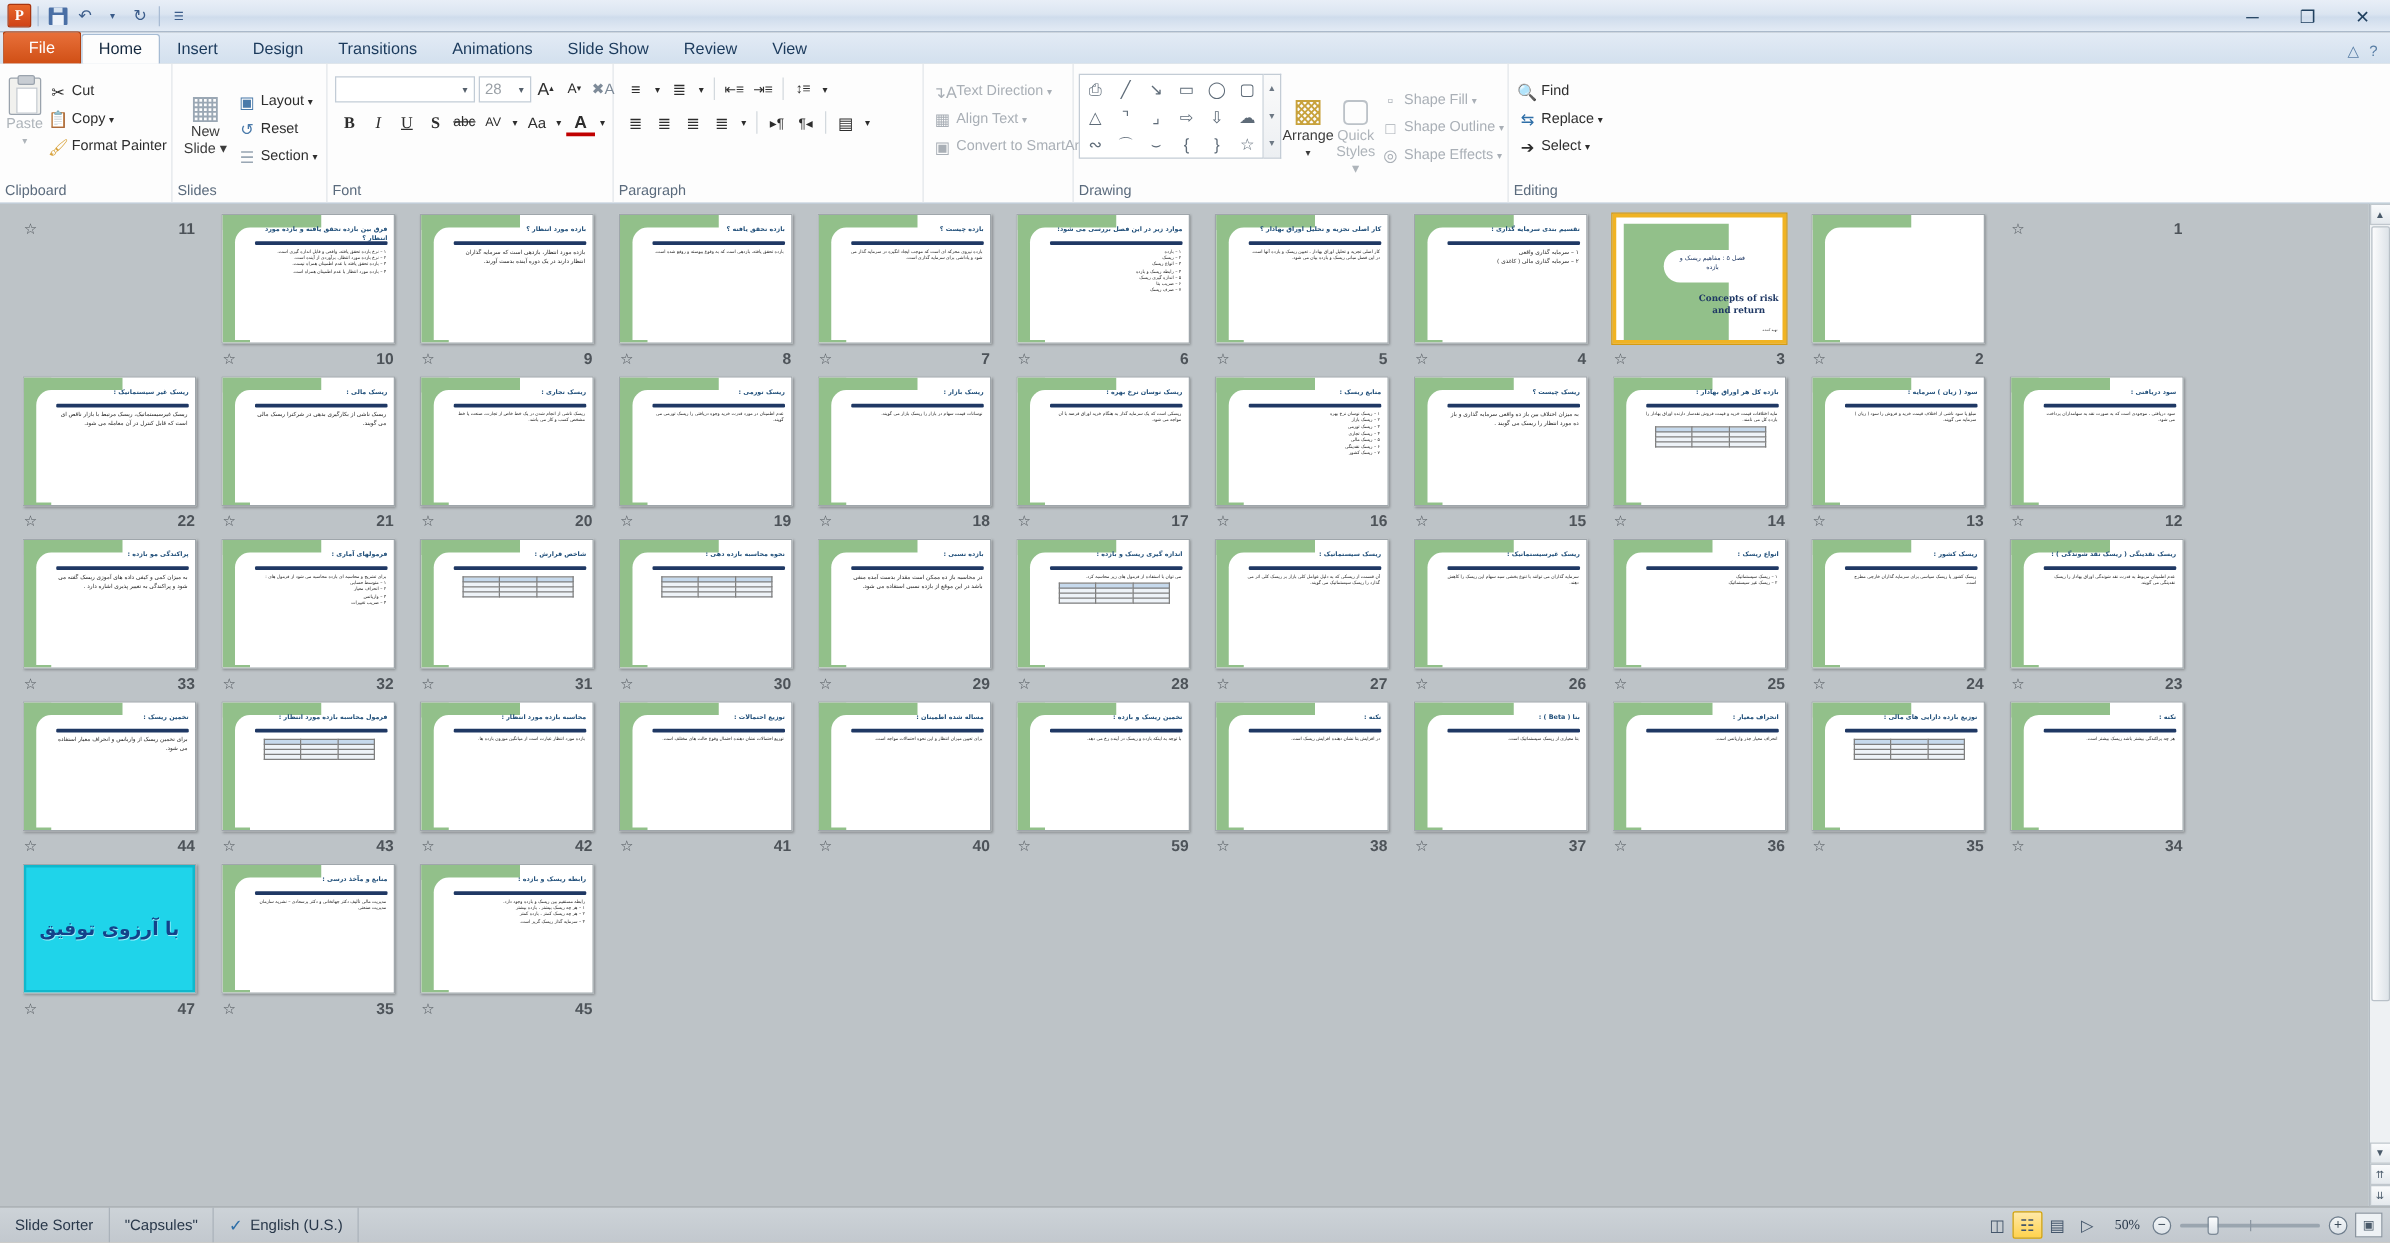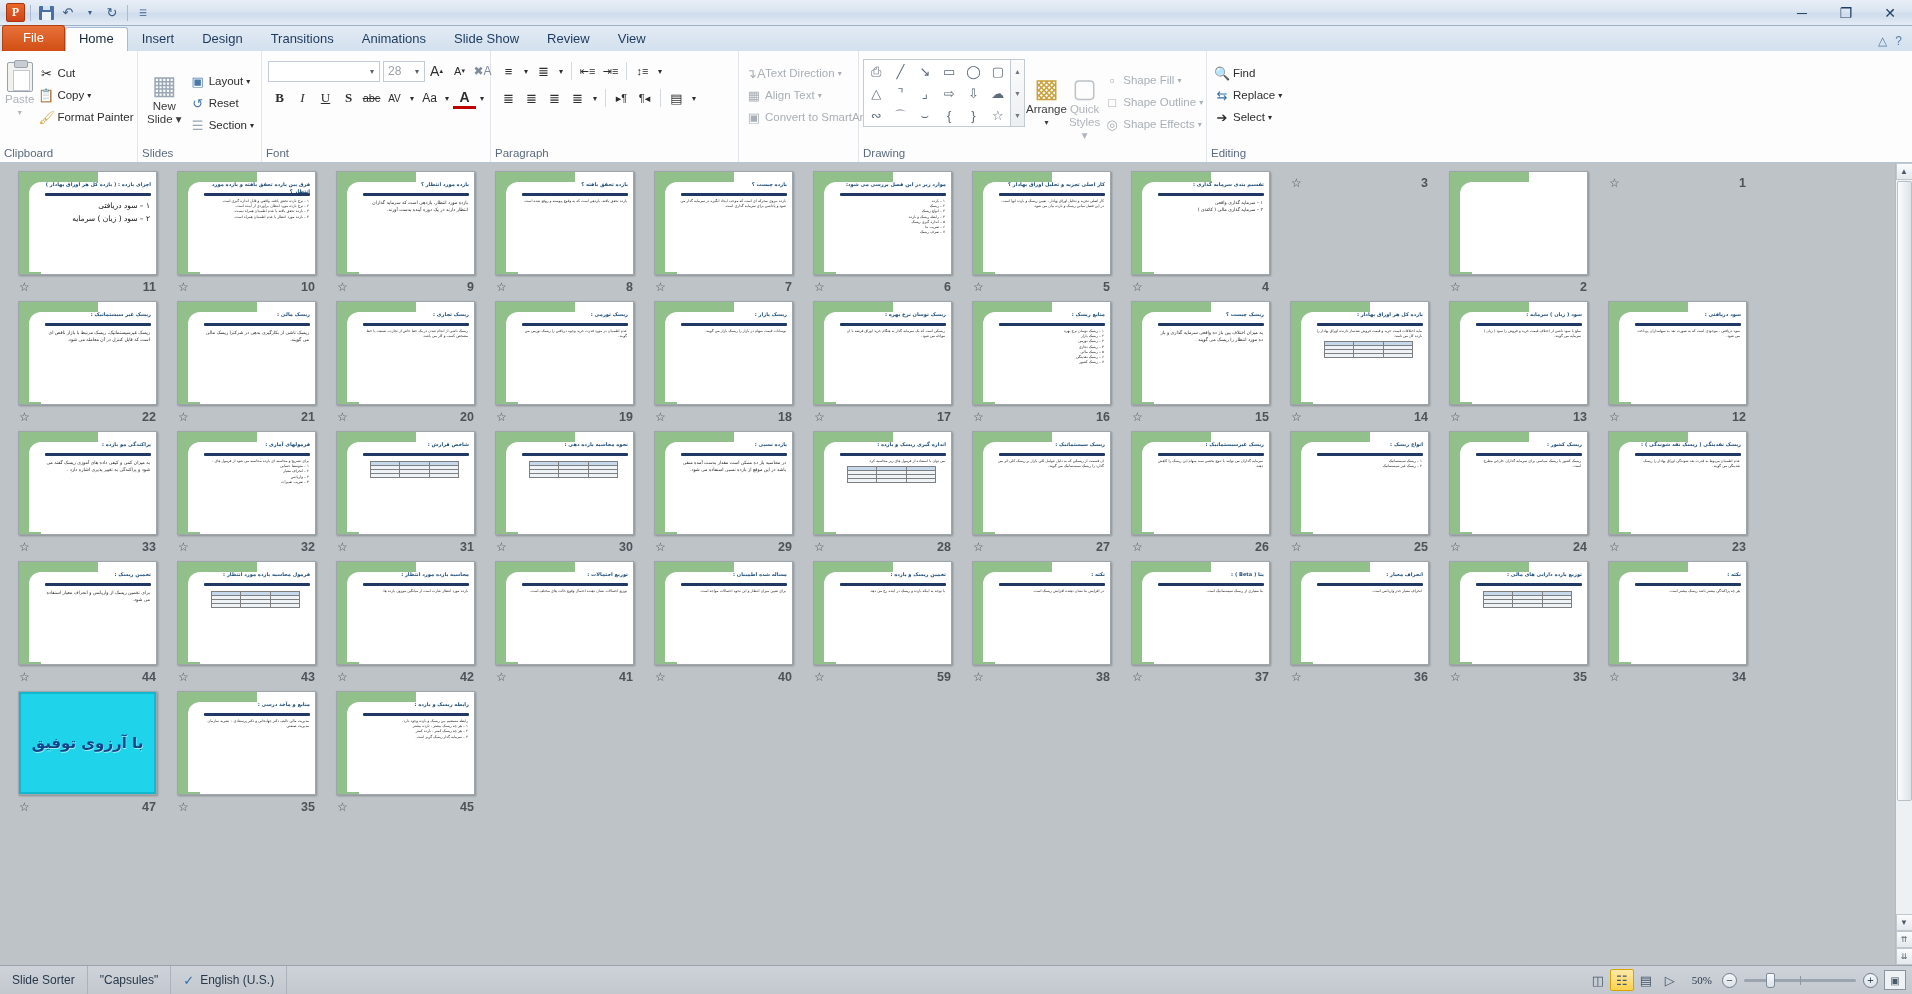--- a/index.html
+++ b/index.html
@@ -490,35 +490,20 @@
       </div>
     </div>
     <div class="rgroup-label">Editing</div>
   </div>
 </div>
 
 <div class="sorter">
   <div class="sorter-inner" id="sorter-inner">
       <div class="srow">
         <div class="scell">
-          <div class="thumb">
-            <div class="sl">
-              <div class="capsule-bg">
-                <div class="grn"></div>
-                <div class="grntop"></div>
-                <div class="white-cap"></div>
-              </div>
-              <div class="s-title">اجزای بازده : ( بازده کل هر اوراق بهادار )</div>
-              <div class="s-rule"></div>
-              <div class="s-body big">
-                <div>۱ – سود دریافتی</div>
-                <div>۲ – سود ( زیان ) سرمایه</div>
-              </div>
-            </div>
-          </div>
           <div class="numrow">
             <span class="transicon">☆</span>
             <span>11</span>
           </div>
         </div>
         <div class="scell">
           <div class="thumb">
             <div class="sl">
               <div class="capsule-bg">
                 <div class="grn"></div>
@@ -662,20 +647,29 @@
                 <div>۲ – سرمایه گذاری مالی ( کاغذی )</div>
               </div>
             </div>
           </div>
           <div class="numrow">
             <span class="transicon">☆</span>
             <span>4</span>
           </div>
         </div>
         <div class="scell selected">
+          <div class="thumb">
+            <div class="sl tslide">
+              <div class="grnblock"></div>
+              <div class="wcap"></div>
+              <div class="t1">فصل ۵ : مفاهیم ریسک و بازده</div>
+              <div class="t2">Concepts of risk and return</div>
+              <div class="t3">تهیه کننده</div>
+            </div>
+          </div>
           <div class="numrow">
             <span class="transicon">☆</span>
             <span>3</span>
           </div>
         </div>
         <div class="scell">
           <div class="thumb">
             <div class="sl">
               <div class="capsule-bg">
                 <div class="grn"></div>

